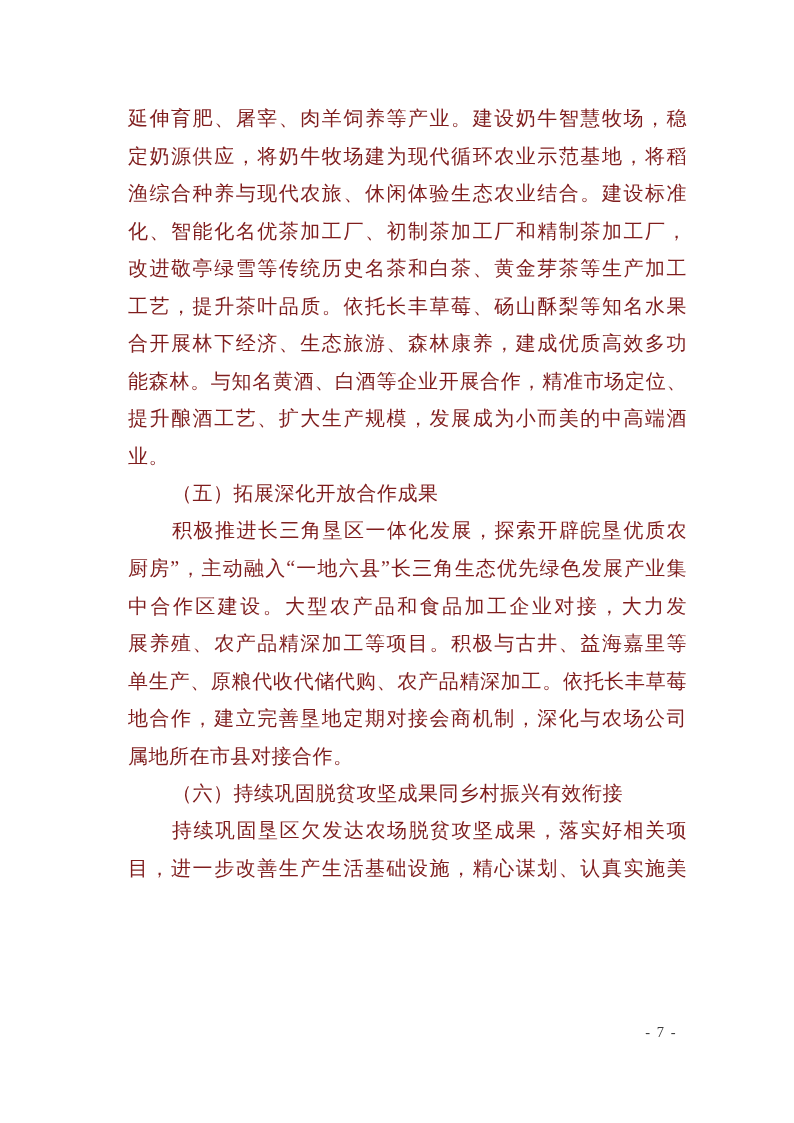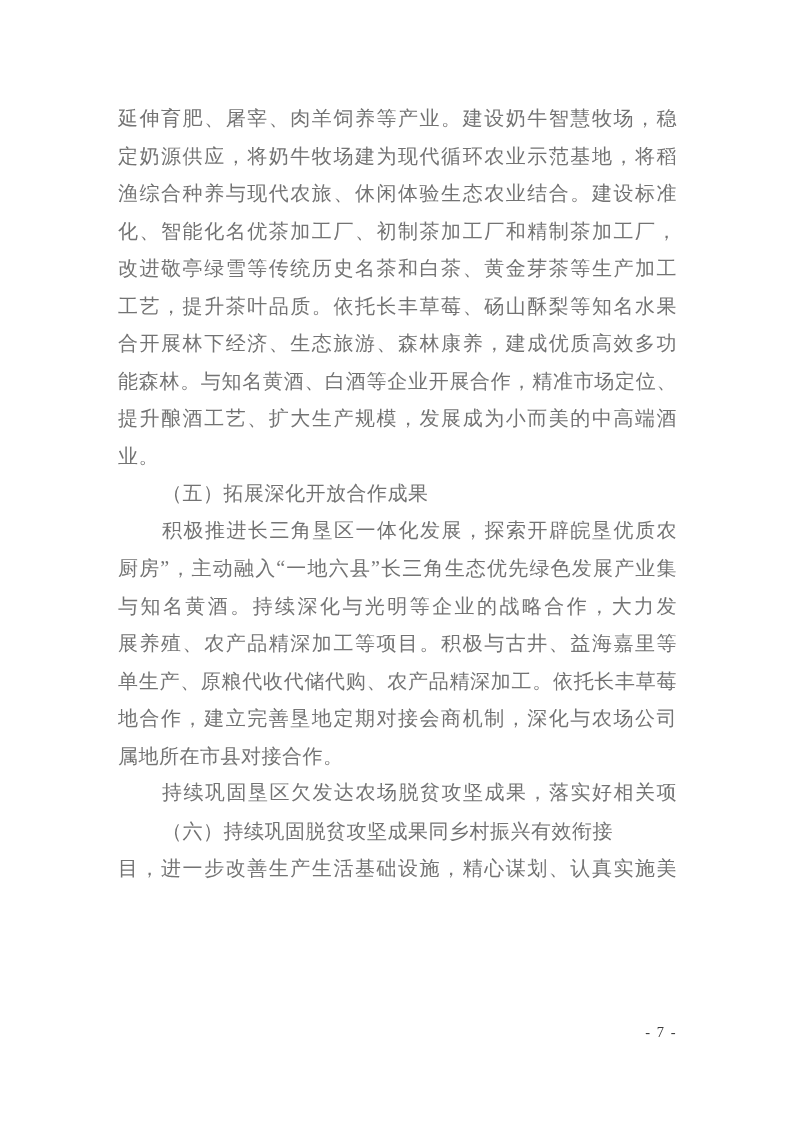--- a/index.html
+++ b/index.html
@@ -17,24 +17,24 @@
     position: absolute;
     left: 0;
     top: 0;
     width: 794px;
     height: 1123px;
     background: #ffffff;
     overflow: hidden;
   }
   .content {
     position: absolute;
-    left: 118px;
+    left: 128px;
     top: 100px;
     width: 559px;
-    color: #737373;
+    color: #7f1d1d;
   }
   .line {
     font-size: 20px;
     line-height: 37.5px;
     height: 37.5px;
     white-space: nowrap;
     text-align: justify;
     text-align-last: justify;
     letter-spacing: 0.5px;
     font-weight: 400;
@@ -77,24 +77,24 @@
     <div class="line">化、智能化名优茶加工厂、初制茶加工厂和精制茶加工厂，</div>
     <div class="line">改进敬亭绿雪等传统历史名茶和白茶、黄金芽茶等生产加工</div>
     <div class="line">工艺，提升茶叶品质。依托长丰草莓、砀山酥梨等知名水果</div>
     <div class="line">合开展林下经济、生态旅游、森林康养，建成优质高效多功</div>
     <div class="line">能森林。与知名黄酒、白酒等企业开展合作，精准市场定位、</div>
     <div class="line">提升酿酒工艺、扩大生产规模，发展成为小而美的中高端酒</div>
     <div class="line end">业。</div>
     <div class="line heading">（五）拓展深化开放合作成果</div>
     <div class="line indent">积极推进长三角垦区一体化发展，探索开辟皖垦优质农</div>
     <div class="line">厨房”，主动融入“一地六县”长三角生态优先绿色发展产业集</div>
-    <div class="line">与知名黄酒。持续深化与光明等企业的战略合作，大力发</div>
+    <div class="line">中合作区建设。大型农产品和食品加工企业对接，大力发</div>
     <div class="line">展养殖、农产品精深加工等项目。积极与古井、益海嘉里等</div>
     <div class="line">单生产、原粮代收代储代购、农产品精深加工。依托长丰草莓</div>
     <div class="line">地合作，建立完善垦地定期对接会商机制，深化与农场公司</div>
     <div class="line end">属地所在市县对接合作。</div>
+    <div class="line heading">（六）持续巩固脱贫攻坚成果同乡村振兴有效衔接</div>
     <div class="line indent">持续巩固垦区欠发达农场脱贫攻坚成果，落实好相关项</div>
-    <div class="line heading">（六）持续巩固脱贫攻坚成果同乡村振兴有效衔接</div>
     <div class="line">目，进一步改善生产生活基础设施，精心谋划、认真实施美</div>
   </div>
 
   <div class="footer">- 7 -</div>
 </div>
 
 </body></html>

